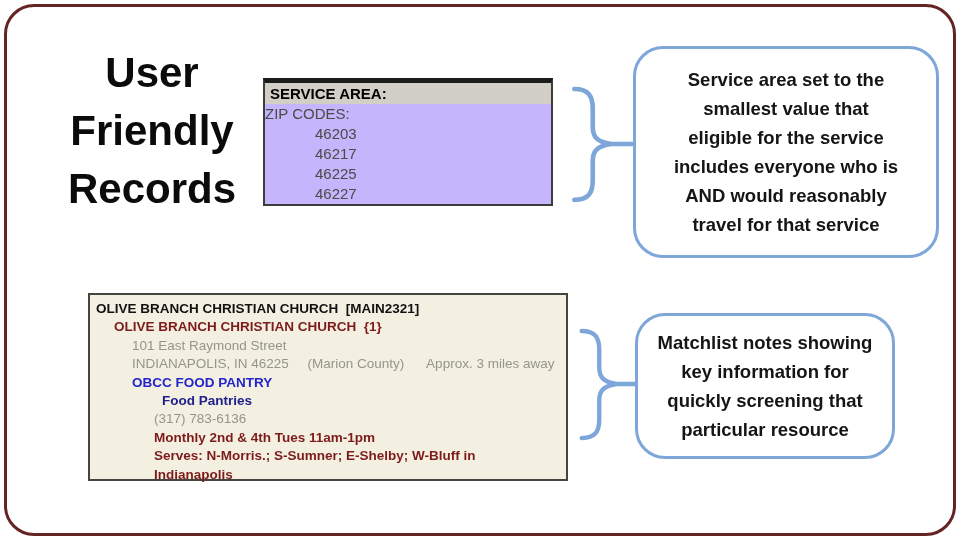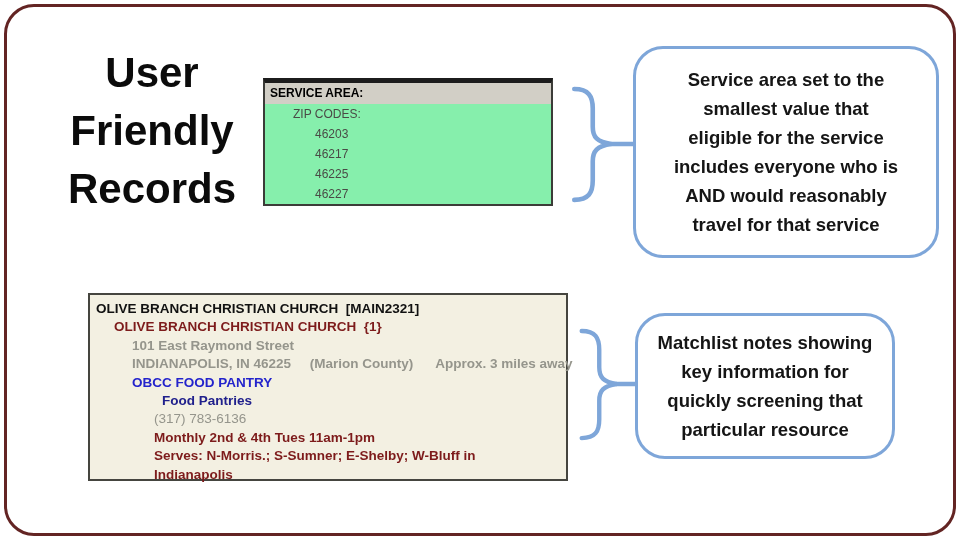--- a/index.html
+++ b/index.html
@@ -10,36 +10,36 @@
   
   .frame{position:absolute;inset:4px;border:3px solid #632423;border-radius:30px;
          pointer-events:none;}
 
   
   .title{position:absolute;left:52px;top:44px;width:200px;text-align:center;
          font-size:42px;line-height:58px;font-weight:bold;color:#0b0b0b;}
 
   
   .sa-box{position:absolute;left:263px;top:78px;width:290px;height:128px;
-          background:#86efac;border:2px solid #3c3c38;border-top:5px solid #1c1c1c;
-          box-sizing:border-box;font-size:12px;}
+          background:#c4b5fd;border:2px solid #3c3c38;border-top:5px solid #1c1c1c;
+          box-sizing:border-box;font-size:15px;}
   .sa-header{background:#D2CFC6;color:#000;font-weight:bold;padding:2px 5px;
              line-height:17px;}
   .sa-row{color:#4A4A46;line-height:20px;white-space:pre;}
-  .sa-sub{padding-left:28px;}
+  .sa-sub{}
   .sa-zip{padding-left:50px;}
 
   
   .rec-box{position:absolute;left:88px;top:293px;width:480px;height:188px;
            background:#F3F0E2;border:2px solid #45453f;box-sizing:border-box;
            padding-top:5px;font-size:13.5px;}
   .rl{white-space:pre;line-height:18.4px;}
   .ind0{padding-left:6px;}
   .ind1{padding-left:24px;}
-  .ind2{padding-left:42px;font-weight:bold;}
+  .ind2{padding-left:42px;}
   .ind3{padding-left:72px;}
   .ind4{padding-left:64px;}
   .c-black{color:#111;font-weight:bold;}
   .c-maroon{color:#7D1B1B;font-weight:bold;}
   .c-gray{color:#95958C;}
   .c-blue{color:#2424CC;font-weight:bold;}
   .c-navy{color:#20208C;font-weight:bold;}
 
   
   .callout{position:absolute;background:#ffffff;border:3.5px solid #7EA6D9;

